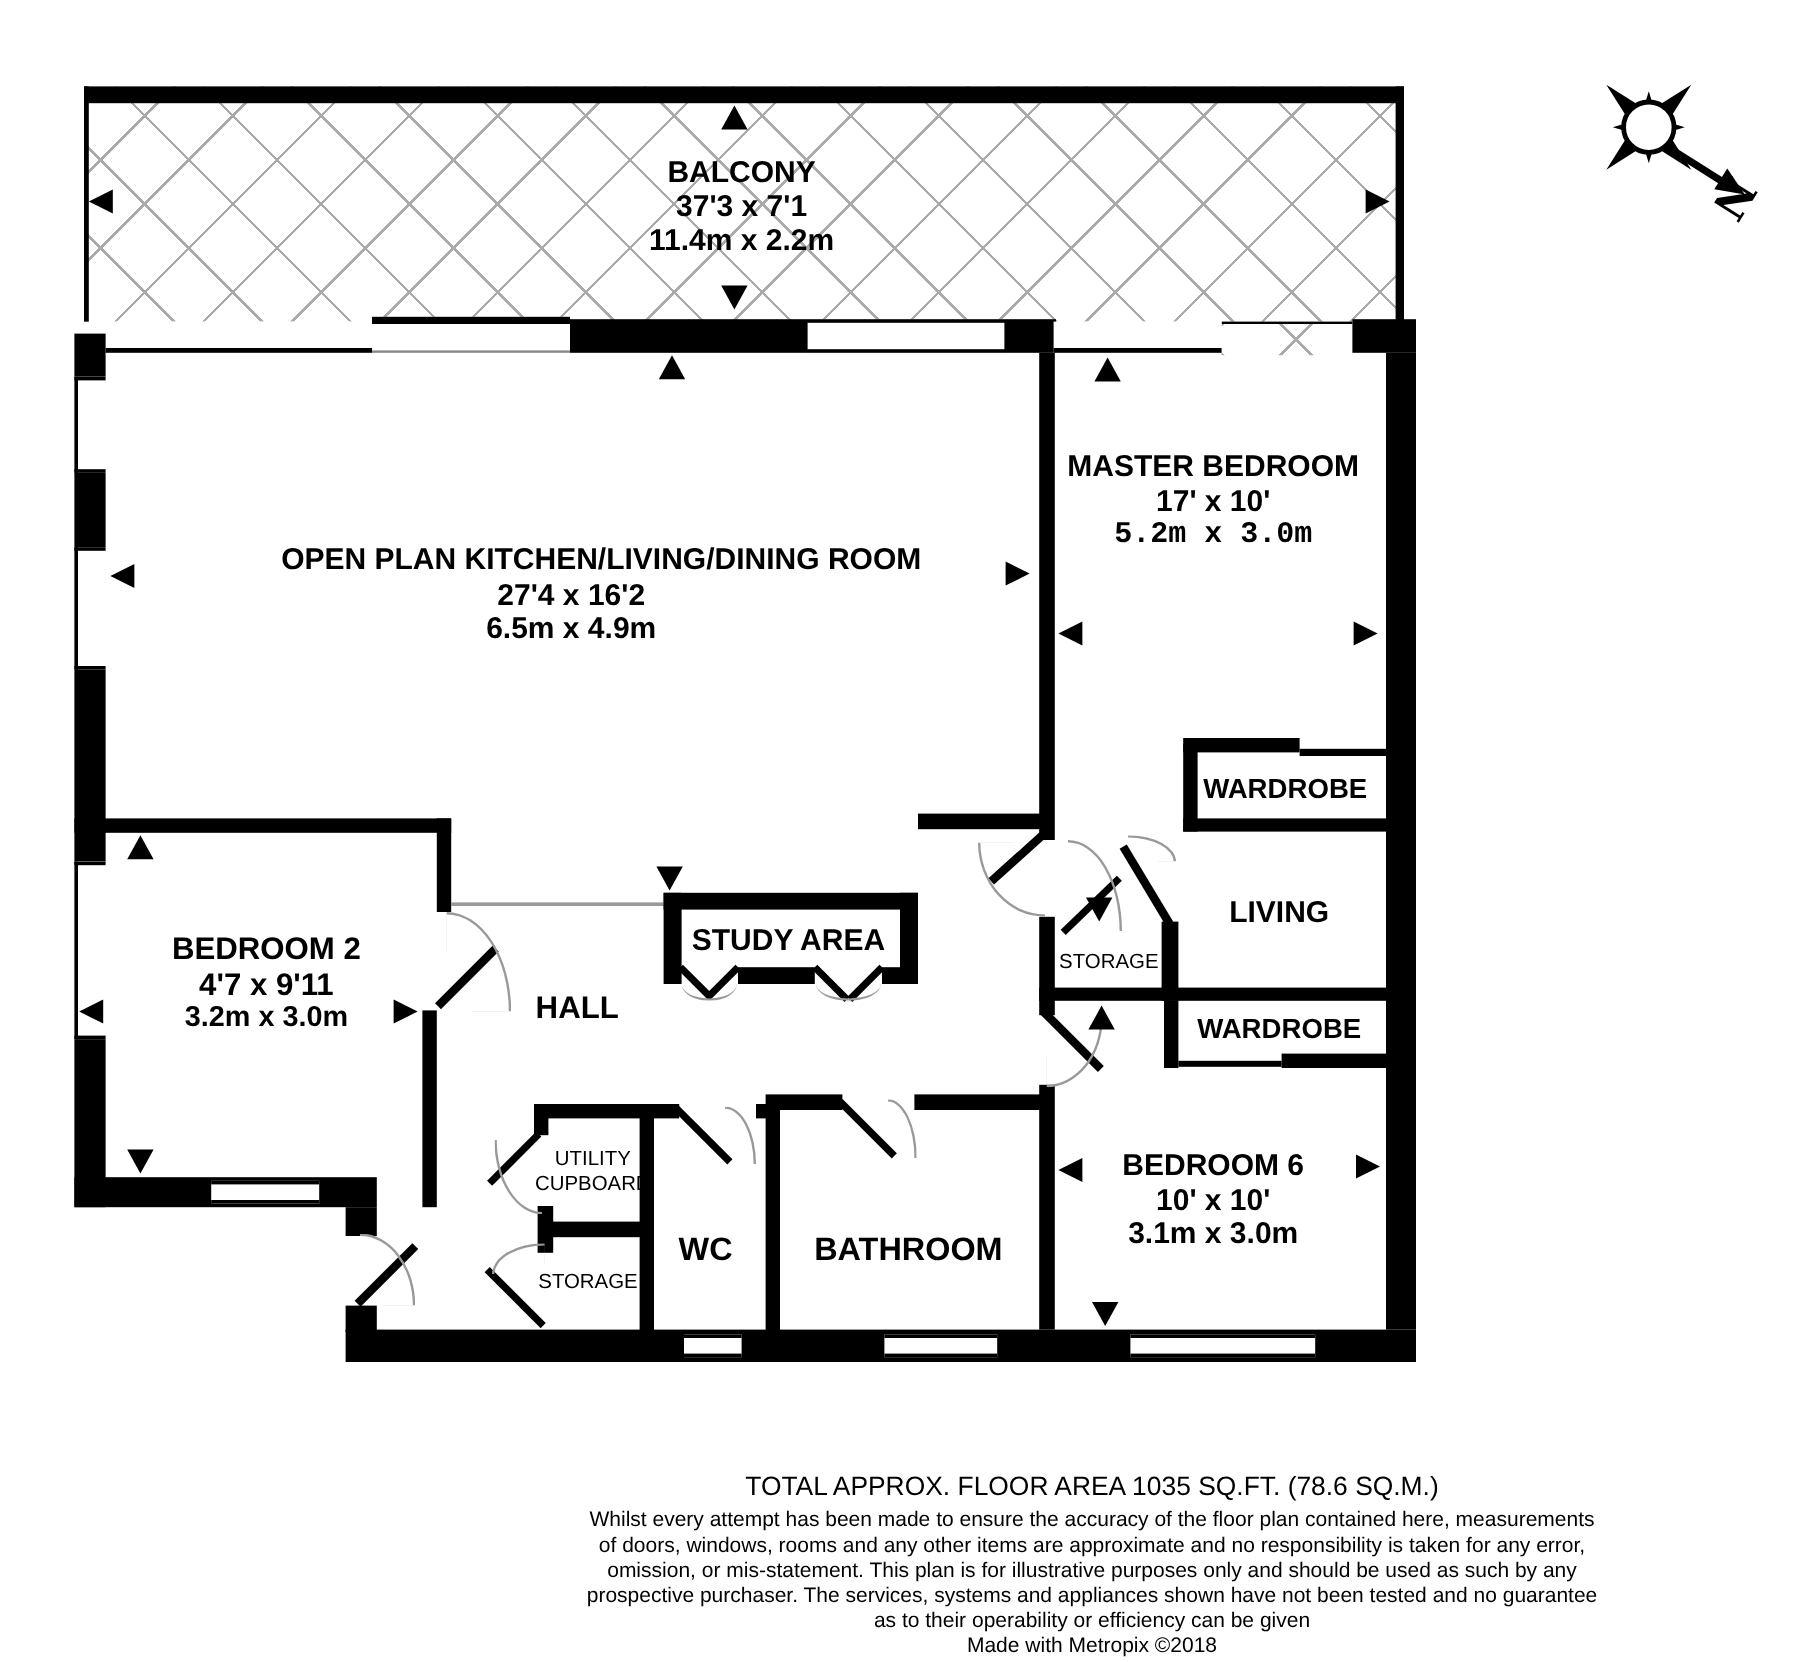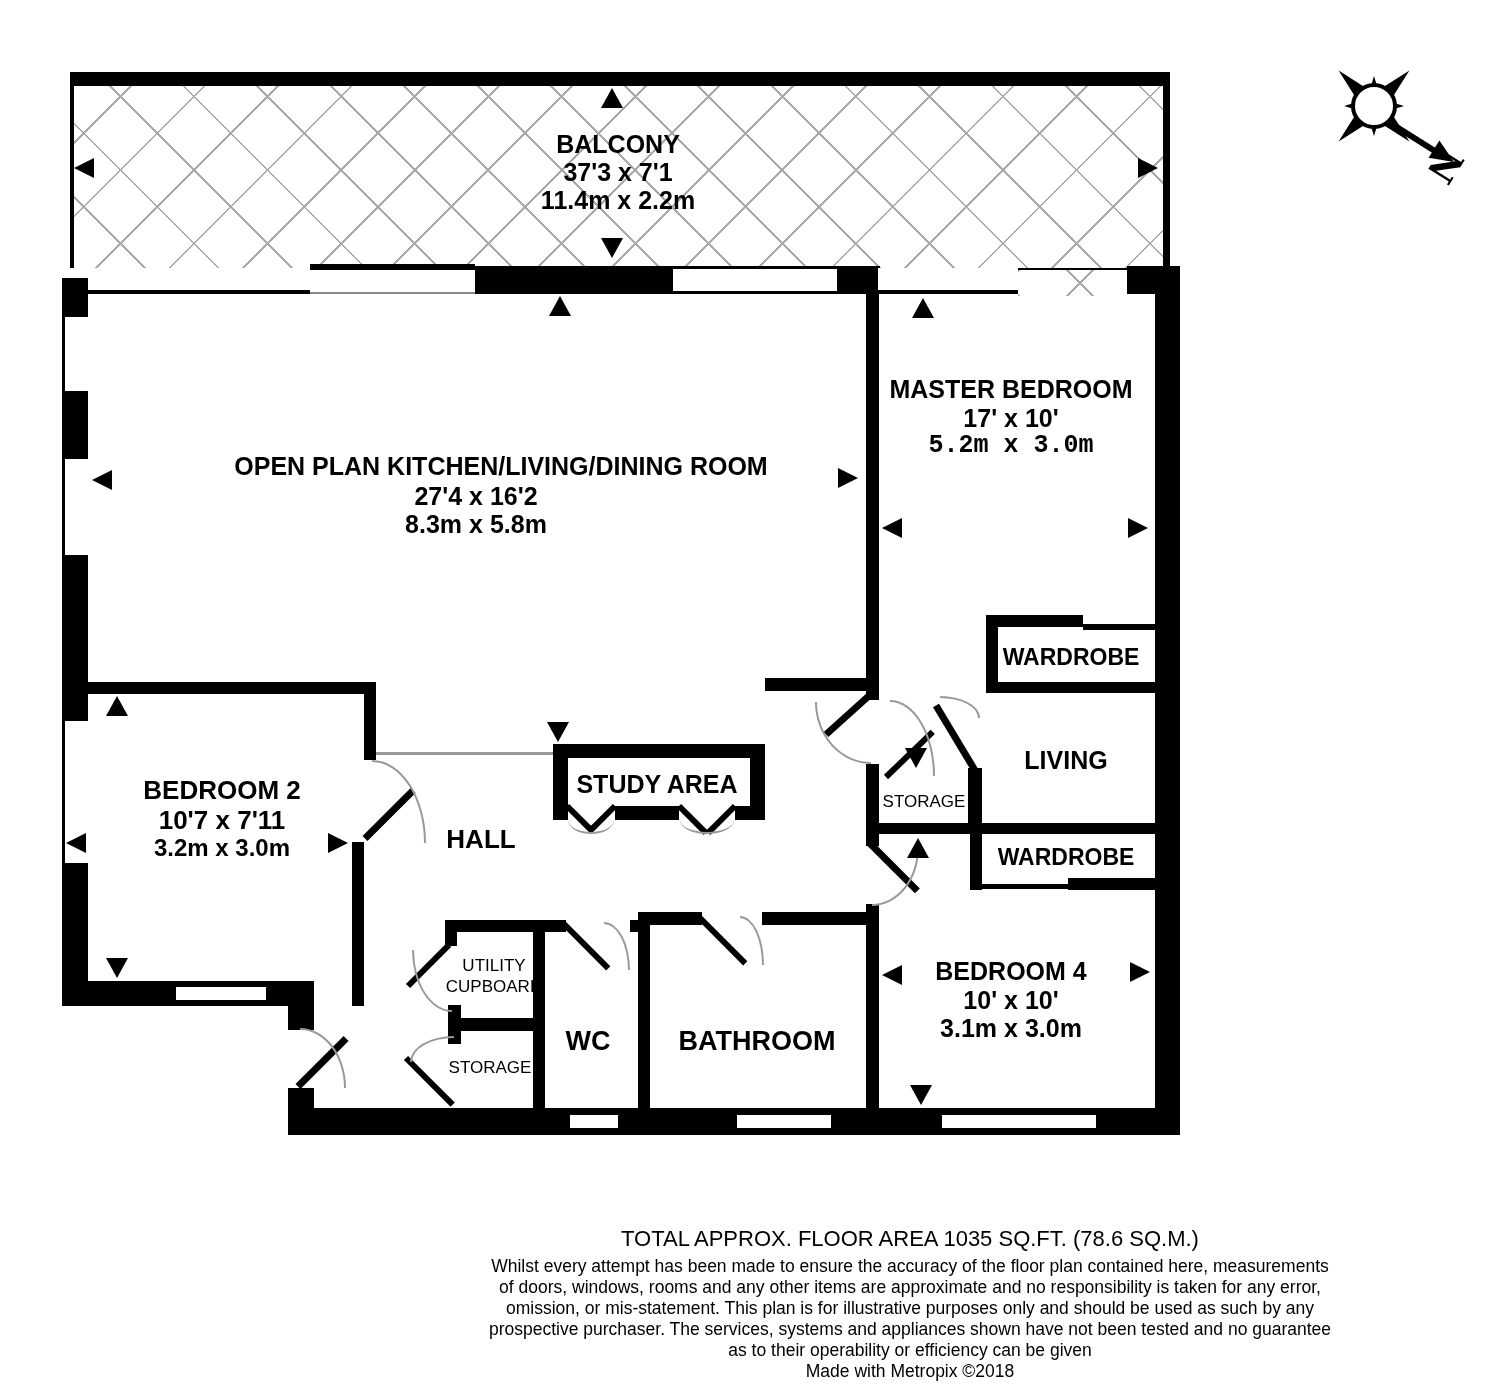--- a/index.html
+++ b/index.html
@@ -153,31 +153,31 @@
   <div class="td" style="left:910px;top:1085px;"></div>
   <div class="tl" style="left:882px;top:965px;"></div>
   <div class="tr" style="left:1130px;top:962px;"></div>
 
   <div class="lbl" style="left:618px;top:130px;font-size:25px;">BALCONY</div>
   <div class="lbl" style="left:618px;top:158px;font-size:25px;">37'3 x 7'1</div>
   <div class="lbl" style="left:618px;top:186px;font-size:25px;">11.4m x 2.2m</div>
 
   <div class="lbl" style="left:476px;top:452px;font-size:25px;margin-left:25px;">OPEN PLAN KITCHEN/LIVING/DINING ROOM</div>
   <div class="lbl" style="left:476px;top:482px;font-size:25px;">27'4 x 16'2</div>
-  <div class="lbl" style="left:476px;top:510px;font-size:25px;">8.3m x 5.8m</div>
+  <div class="lbl" style="left:476px;top:510px;font-size:25px;">6.5m x 4.9m</div>
 
   <div class="lbl" style="left:1011px;top:375px;font-size:25px;">MASTER BEDROOM</div>
   <div class="lbl" style="left:1011px;top:404px;font-size:25px;">17' x 10'</div>
   <div class="lbl" style="left:1011px;top:431px;font-size:25px;font-family:Liberation Mono, monospace;">5.2m x 3.0m</div>
 
   <div class="lbl" style="left:222px;top:775px;font-size:26px;">BEDROOM 2</div>
-  <div class="lbl" style="left:222px;top:805px;font-size:26px;">10'7 x 7'11</div>
+  <div class="lbl" style="left:222px;top:805px;font-size:26px;">4'7 x 9'11</div>
   <div class="lbl" style="left:222px;top:834px;font-size:24px;">3.2m x 3.0m</div>
 
-  <div class="lbl" style="left:1011px;top:957px;font-size:25px;">BEDROOM 4</div>
+  <div class="lbl" style="left:1011px;top:957px;font-size:25px;">BEDROOM 6</div>
   <div class="lbl" style="left:1011px;top:986px;font-size:25px;">10' x 10'</div>
   <div class="lbl" style="left:1011px;top:1014px;font-size:25px;">3.1m x 3.0m</div>
 
   <div class="lbl" style="left:657px;top:770px;font-size:25px;">STUDY AREA</div>
   <div class="lbl" style="left:481px;top:824px;font-size:26px;">HALL</div>
   <div class="lbl" style="left:1066px;top:746px;font-size:25px;">LIVING</div>
   <div class="lbl" style="left:1071px;top:644px;font-size:23px;">WARDROBE</div>
   <div class="lbl" style="left:1066px;top:844px;font-size:23px;">WARDROBE</div>
   <div class="lbl-sm" style="left:924px;top:792px;">STORAGE</div>
   <div class="lbl-sm" style="left:494px;top:956px;">UTILITY</div>

